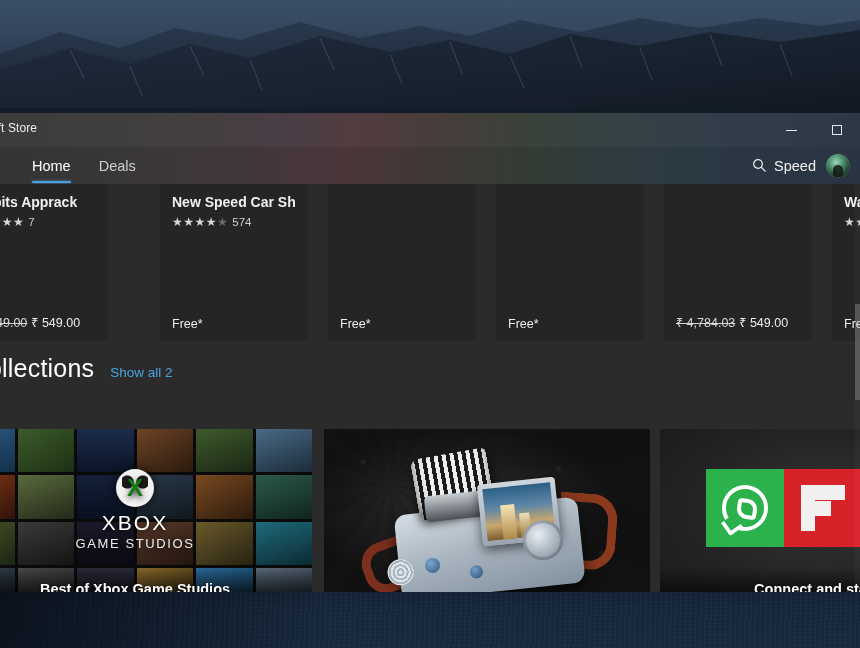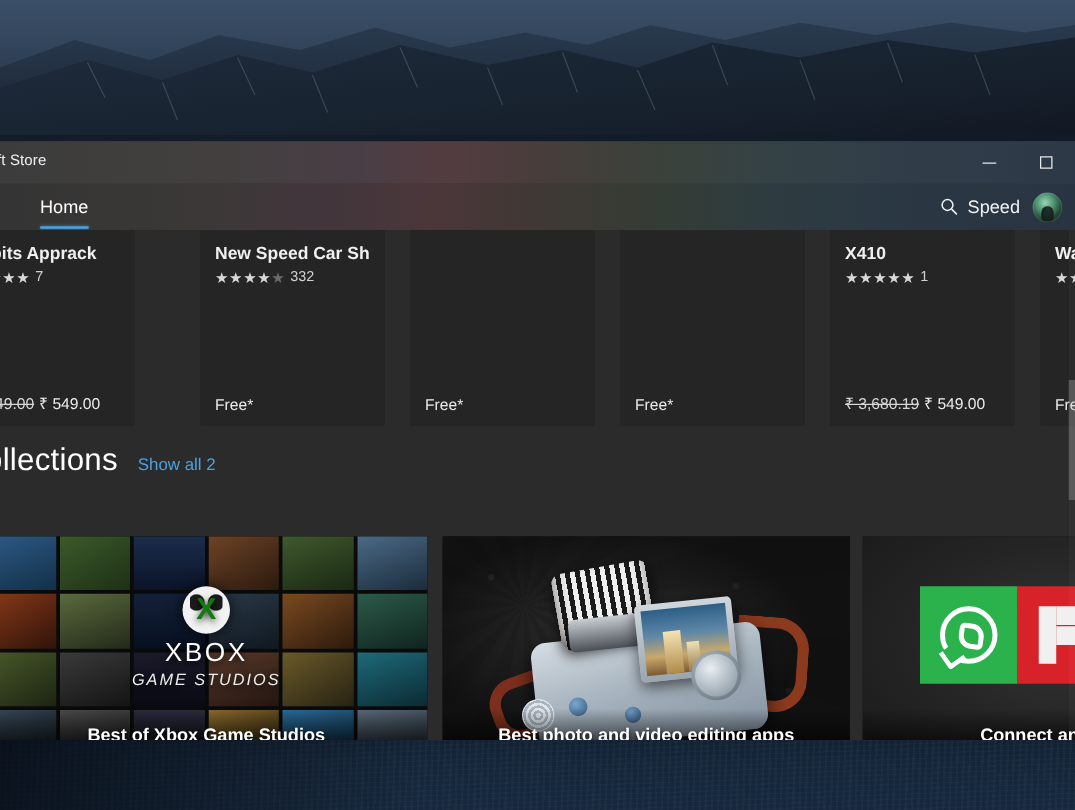--- a/index.html
+++ b/index.html
@@ -156,21 +156,21 @@
     display:flex; align-items:baseline;
   }
   #collections-title {
     font-size:25px; color:#ffffff; font-weight:400; margin-left:-12px; letter-spacing:.2px;
   }
   #collections-showall {
     font-size:13.5px; color:#4aa3e0; margin-left:16px;
   }
 
   
-  #collections-row { position:absolute; left:0; top:245px; width:695px; height:182px;margin-left:30px; }
+  #collections-row { position:absolute; left:0; top:245px; width:695px; height:182px; }
   .col-card {
     position:absolute; top:0; height:182px;
     background:#1a1a1a; overflow:hidden; border-radius:1px;
   }
   .col-caption {
     position:absolute; left:0; right:0; bottom:0; height:44px;
     display:flex; align-items:center; justify-content:center;
     color:#fff; font-size:14.5px; font-weight:600;
     text-shadow: 0 1px 3px rgba(0,0,0,.9);
     background: linear-gradient(180deg, rgba(0,0,0,0) 0%, rgba(0,0,0,.55) 55%, rgba(0,0,0,.82) 100%);
@@ -197,21 +197,21 @@
     content:""; position:absolute; left:6px; top:4px; width:26px; height:30px;
     background:
       radial-gradient(ellipse at 20% 30%, #1b1b1b 0 6px, transparent 7px),
       radial-gradient(ellipse at 80% 30%, #1b1b1b 0 6px, transparent 7px);
   }
   .xbox-badge .ring:after{
     content:"X"; position:absolute; inset:0; display:flex; align-items:center; justify-content:center;
     font-size:24px; color:#107c10; font-weight:700; font-family:"Liberation Sans",sans-serif;
   }
   .xbox-badge .t1 { font-size:21px; color:#fff; letter-spacing:2px; line-height:22px; }
-  .xbox-badge .t2 { font-size:13px; color:#ededed; letter-spacing:1.6px; margin-top:2px;font-style:italic; }
+  .xbox-badge .t2 { font-size:13px; color:#ededed; letter-spacing:1.6px; margin-top:2px; }
 
   
   .cam-bg { position:absolute; inset:0;
     background:
       radial-gradient(ellipse at 42% 44%, rgba(70,70,70,.45) 0%, rgba(16,16,16,.9) 58%),
       repeating-conic-gradient(from 0deg at 20% 30%, #141414 0deg 12deg, #1d1d1d 12deg 24deg),
       #111;
   }
   .cam-bg:after{
     content:""; position:absolute; inset:0;
@@ -321,20 +321,23 @@
           <span class="box"></span>
         </div>
     </div>
   </div>
 
   <div id="navbar">
     <div class="navitems">
       <div class="navitem active">
           <span>Home</span>
         </div>
+      <div class="navitem">
+          <span>Deals</span>
+        </div>
     </div>
     <div class="nav-right">
       <div class="searchbtn">
         <span>
           <svg width="15" height="15" viewBox="0 0 16 16">
             <circle cx="6.4" cy="6.4" r="4.6" fill="none" stroke="#f2f2f2" stroke-width="1.3"></circle>
             <line x1="9.9" y1="9.9" x2="14.4" y2="14.4" stroke="#f2f2f2" stroke-width="1.3"></line>
           </svg>
         </span>
         <span>Speed</span>
@@ -355,21 +358,21 @@
         </div>
         <div class="price">
           <span class="old">₹ 2,049.00</span><span>₹ 549.00</span>
         </div>
       </div>
 
       <div class="app-card" style="left:160px; width:148px;">
         <div class="app-title">New Speed Car Shift</div>
         <div class="rating">
           <span class="stars"><span>★★★★</span><span class="off">★</span></span>
-          <span class="count">332</span>
+          <span class="count">574</span>
         </div>
         <div class="price">
           <span>Free*</span>
         </div>
       </div>
 
       <div class="app-card" style="left:328px; width:148px;">
         <div class="app-title"></div>
         <div class="price">
           <span>Free*</span>
@@ -377,27 +380,26 @@
       </div>
 
       <div class="app-card" style="left:496px; width:148px;">
         <div class="app-title"></div>
         <div class="price">
           <span>Free*</span>
         </div>
       </div>
 
       <div class="app-card" style="left:664px; width:148px;">
-        <div class="app-title">X410</div>
         <div class="rating">
           <span class="stars">★★★★★</span>
           <span class="count">1</span>
         </div>
         <div class="price">
-          <span class="old">₹ 3,680.19</span><span>₹ 549.00</span>
+          <span class="old">₹ 4,784.03</span><span>₹ 549.00</span>
         </div>
       </div>
 
       <div class="app-card" style="left:832px; width:148px;">
         <div class="app-title">Wa</div>
         <div class="rating">
           <span class="stars">★★</span>
         </div>
         <div class="price">
           <span>Free</span>
@@ -459,21 +461,20 @@
           <div class="cam-lens"></div>
           <div class="cam-lens2"></div>
           <div class="cam-screen">
               <div class="img"></div>
             </div>
           <div class="cam-dial"></div>
           <div class="cam-grip"></div>
           <div class="cam-btn1"></div>
           <div class="cam-btn2"></div>
         </div>
-        <div class="col-caption">Best photo and video editing apps</div>
       </div>
 
       <div class="col-card" style="left:660px; width:326px;">
         <div class="connect-bg"></div>
         <div class="tiles-wrap">
           <div class="app-tile tile-wa">
             <div class="wa-glyph">
                 <span class="handset"></span>
               </div>
           </div>

